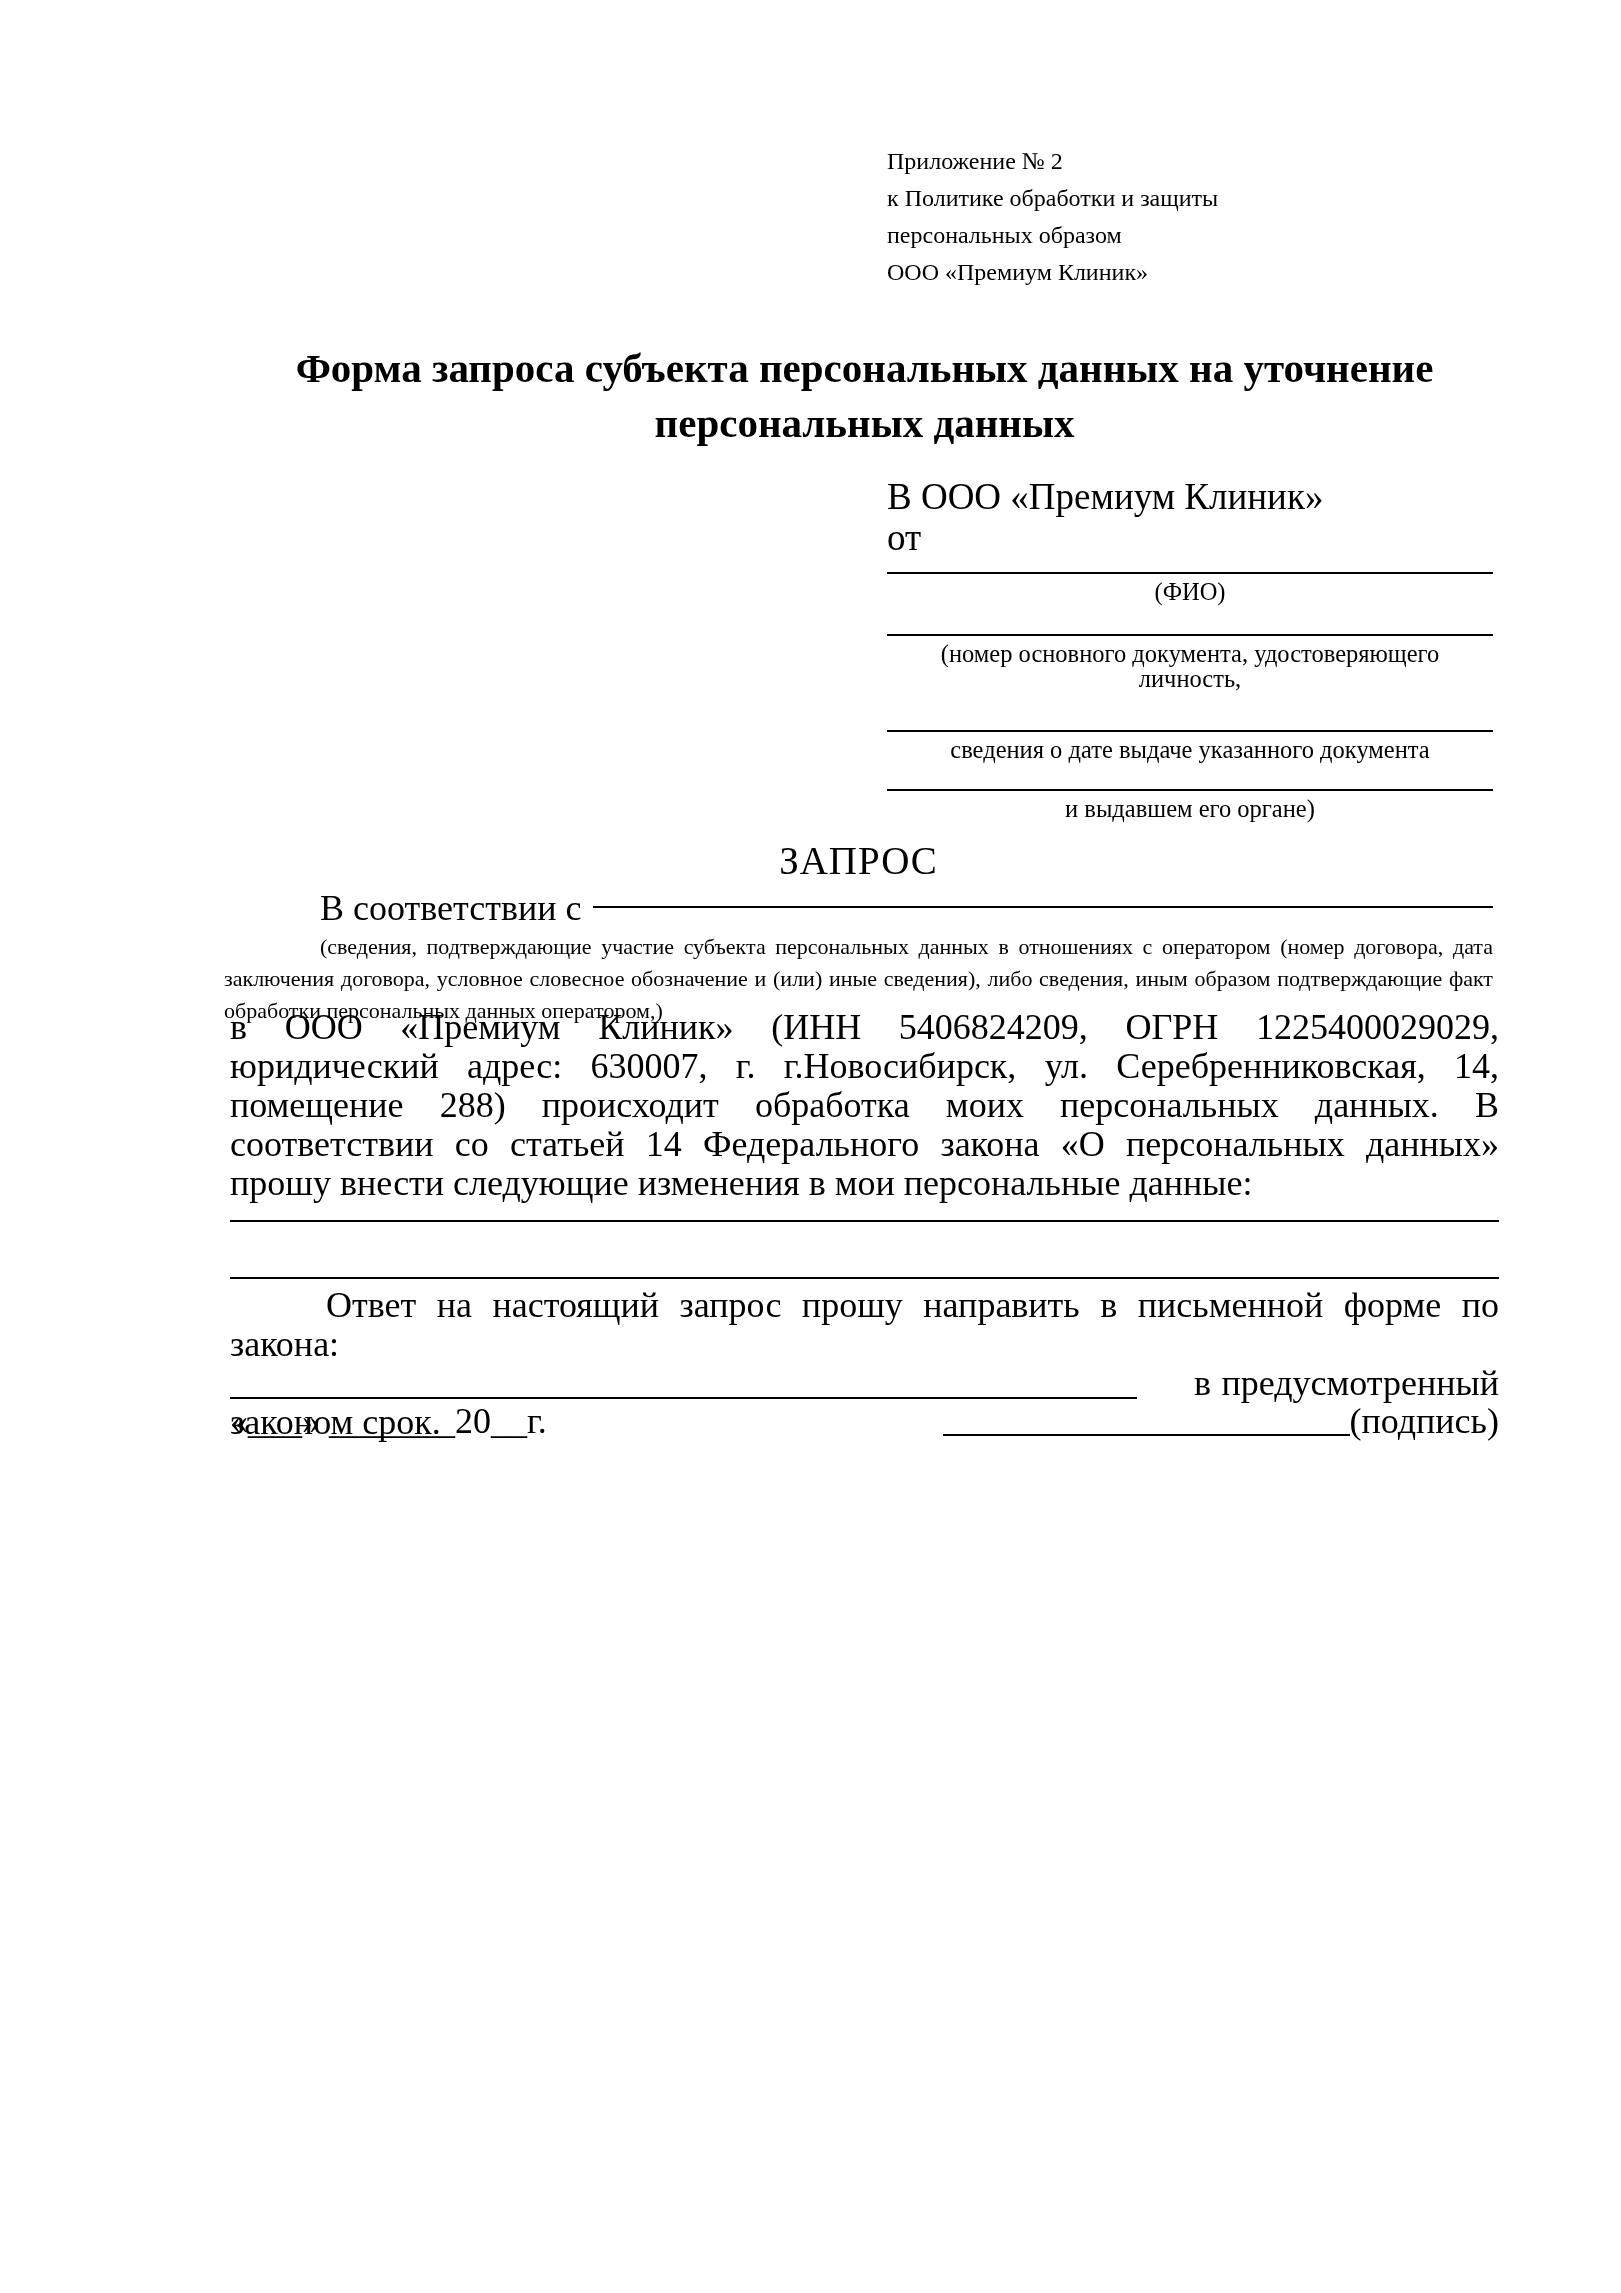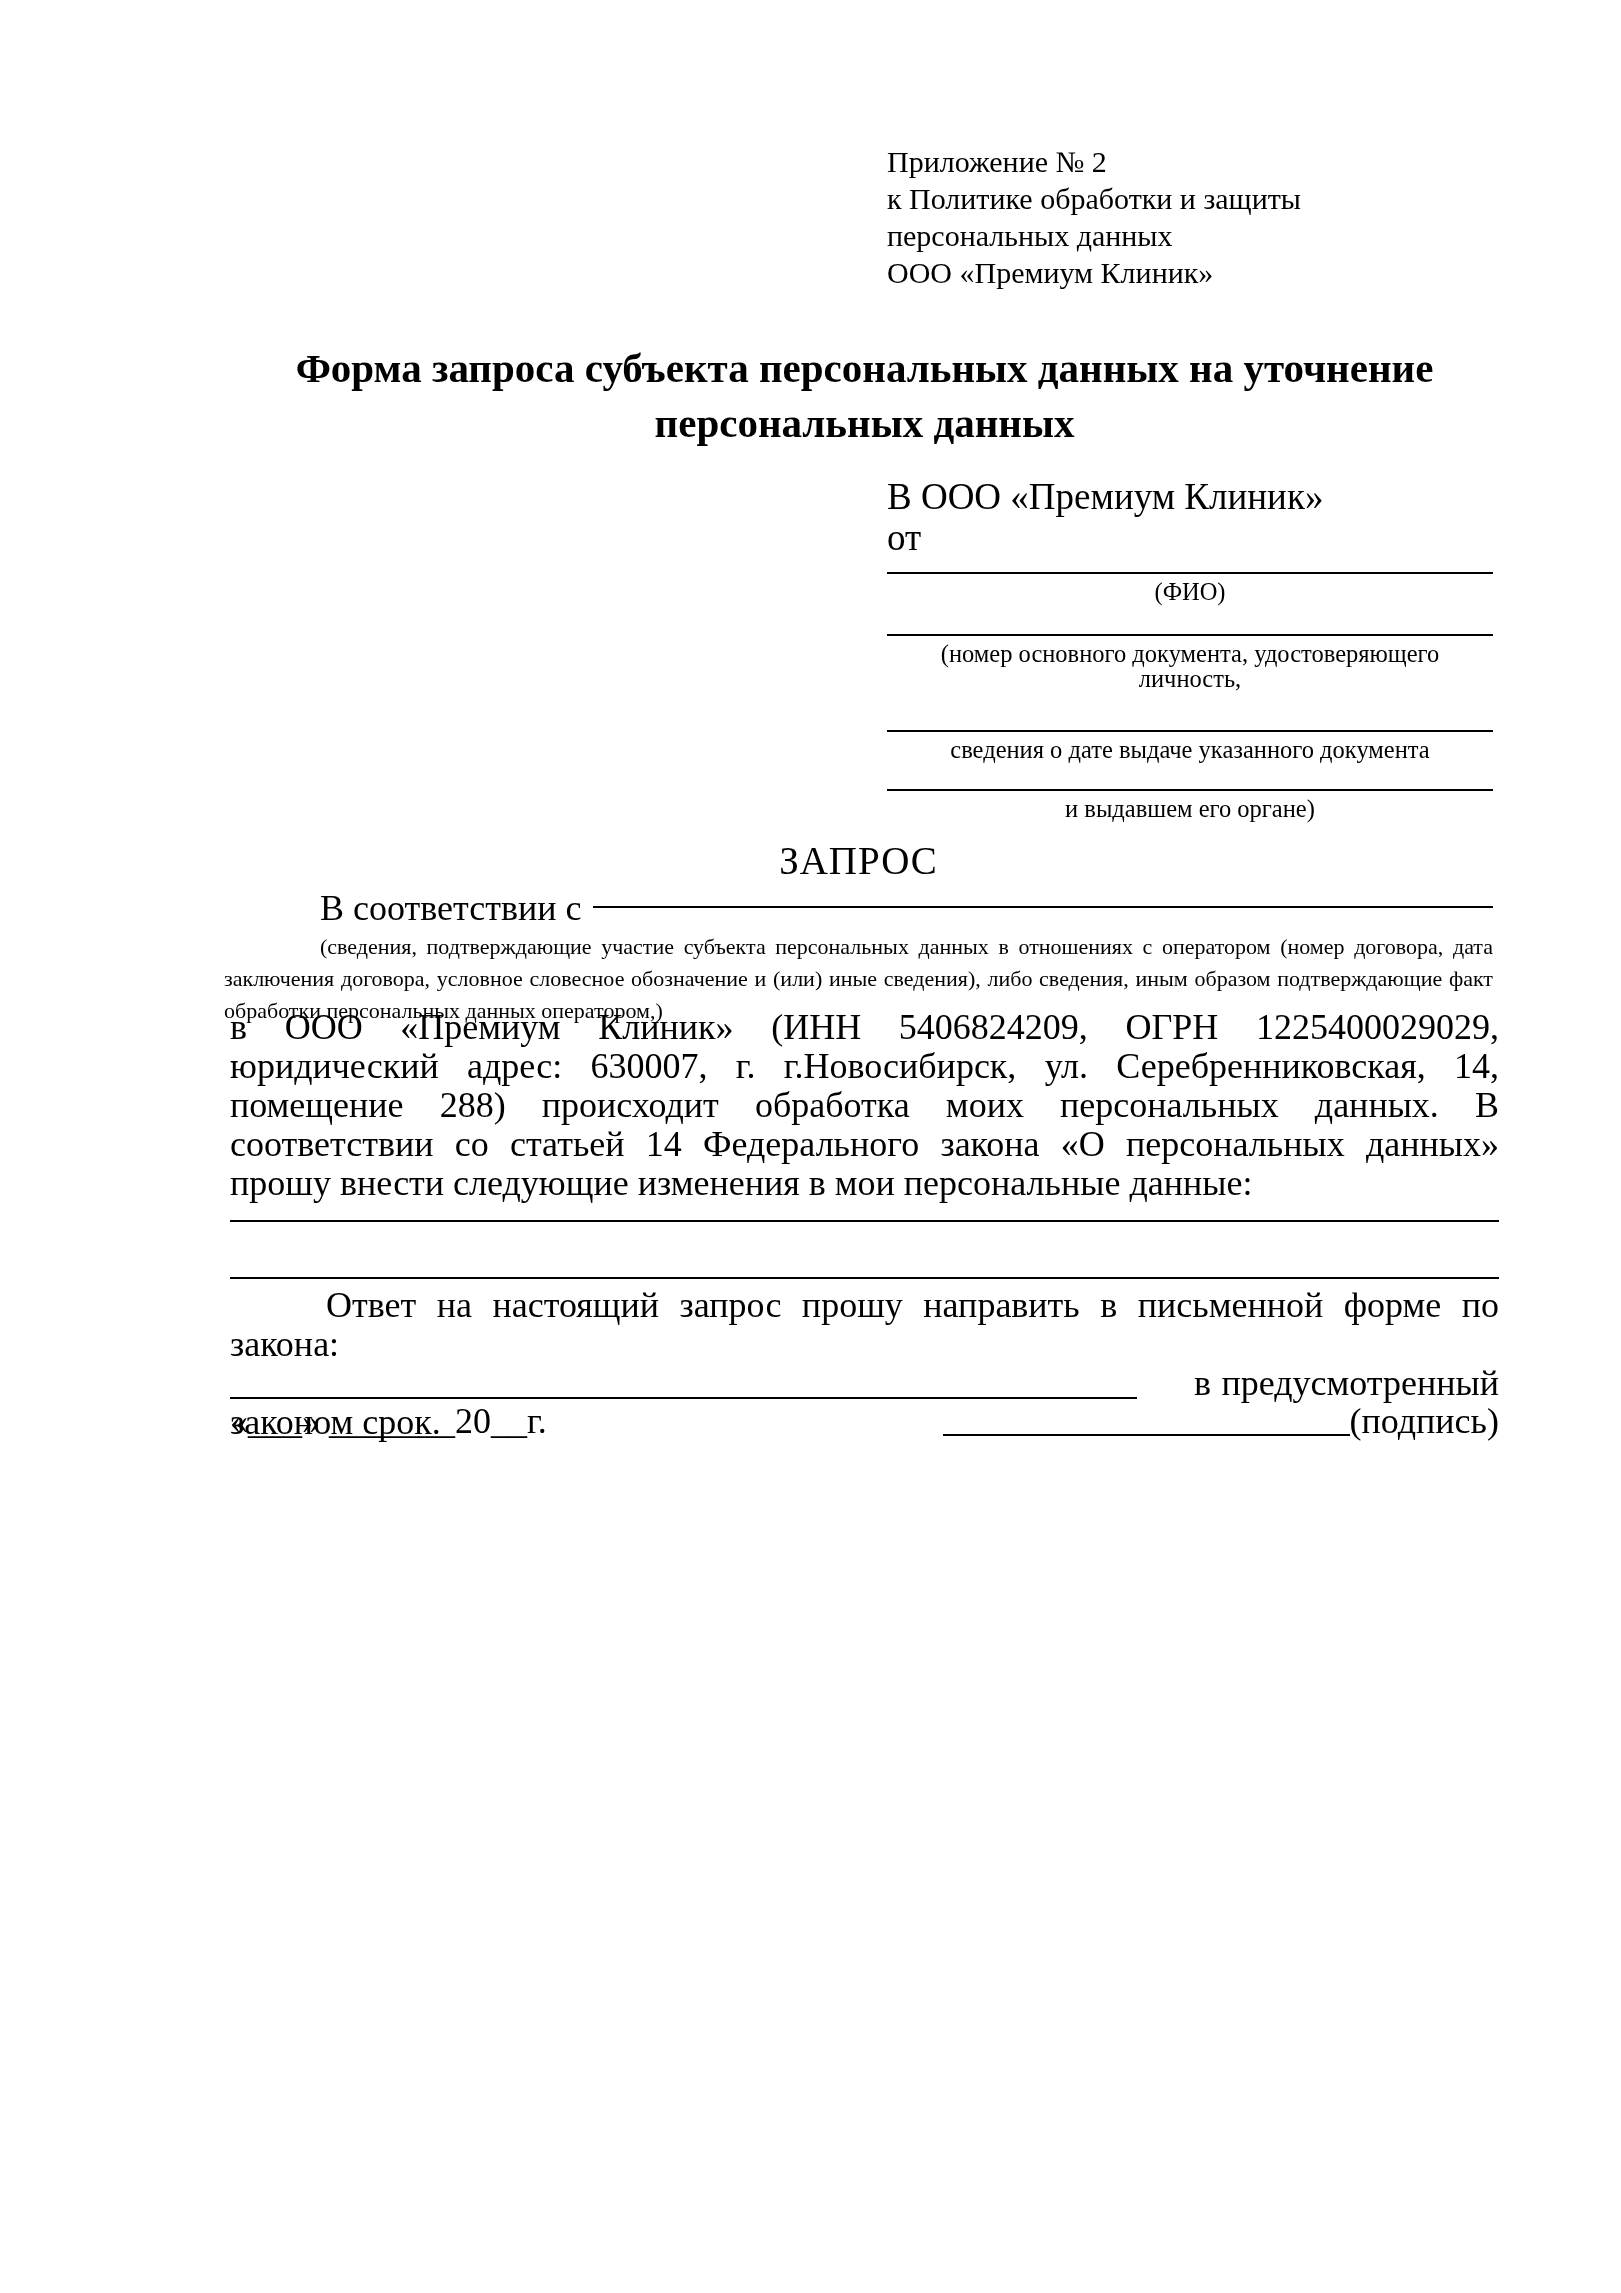--- a/index.html
+++ b/index.html
@@ -9,21 +9,21 @@
     margin:0 auto;
     background:#ffffff;
     color:#000000;
     font-family:"Liberation Serif","DejaVu Serif",serif;
     font-size:36px;
     overflow:hidden;
   }
   
   .appendix {
     position:absolute; left:887px; top:143px;
-    font-size:30px; line-height:37px;
+    font-size:24px; line-height:37px;
     white-space:nowrap;
   }
   
   .doc-title {
     position:absolute; left:230px; top:341px; width:1269px;
     text-align:center; font-weight:bold;
     font-size:41px; line-height:55px;
   }
   
   .addressee { position:absolute; left:887px; top:476px; width:606px; }
@@ -73,21 +73,21 @@
   .sig-line { width:407px; height:0; border-bottom:2.9px solid #000; margin-bottom:5.9px; }
 </style>
 </head>
 <body>
 
 <div class="page">
 
   <div class="appendix">
     <div>Приложение № 2</div>
     <div>к Политике обработки и защиты</div>
-    <div>персональных данных</div>
+    <div>персональных образом</div>
     <div>ООО «Премиум Клиник»</div>
   </div>
 
   <div class="doc-title">Форма запроса субъекта персональных данных на уточнение персональных данных</div>
 
   <div class="addressee">
     <div class="addr-to">В ООО «Премиум Клиник»</div>
     <div class="addr-from">от</div>
     <div class="addr-field f1">
       <div class="field-line"></div>

